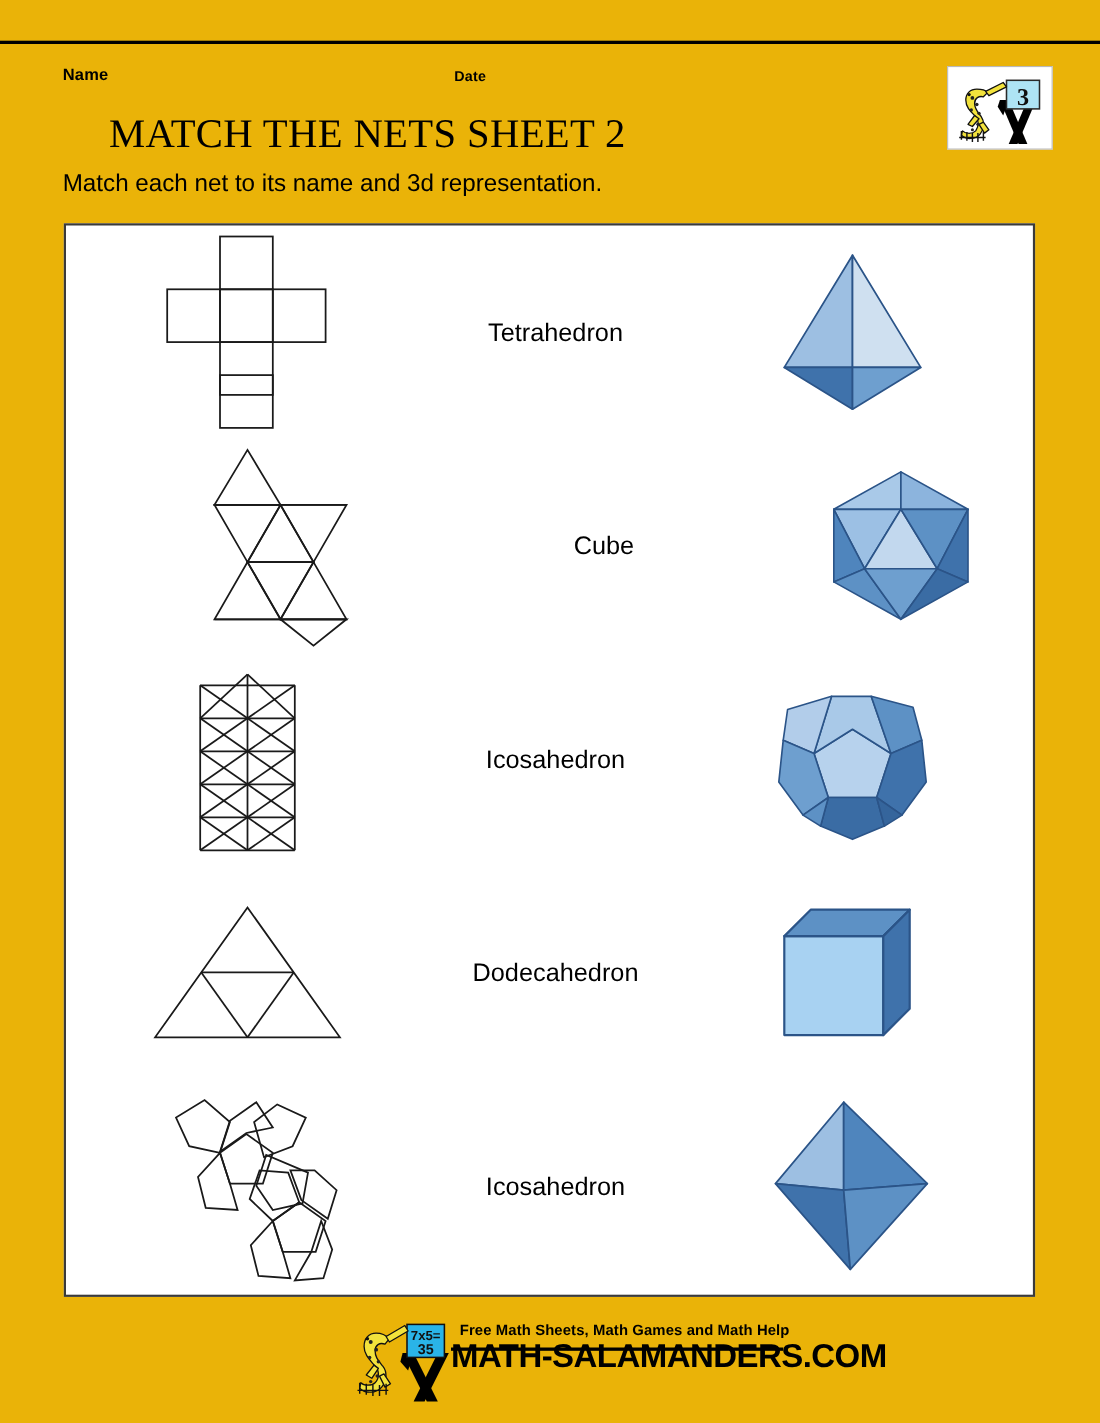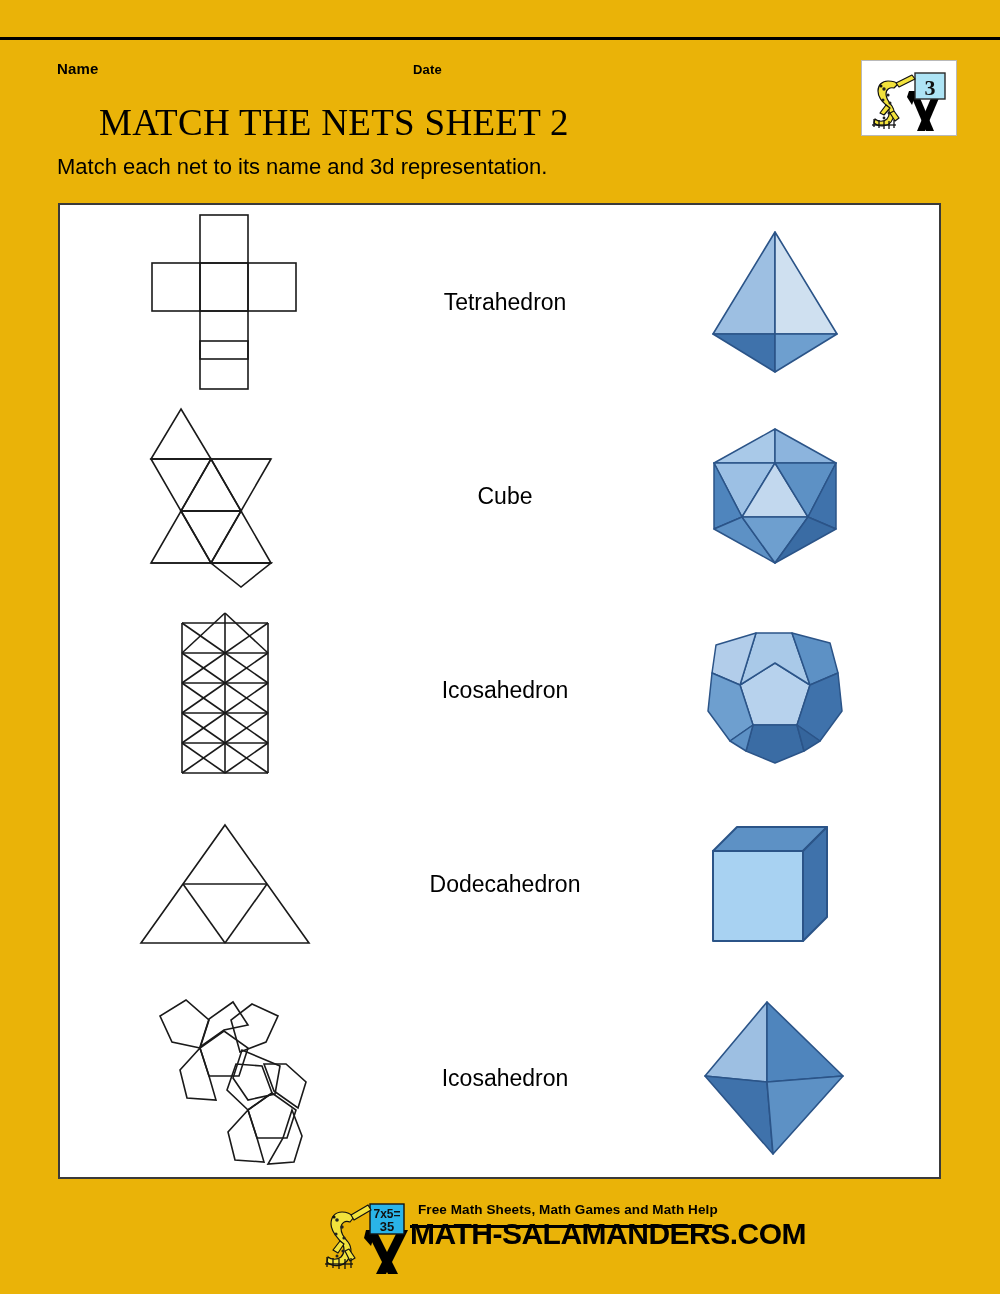--- a/index.html
+++ b/index.html
@@ -96,21 +96,21 @@
   
   .row {
     position: absolute;
     left: 0;
     width: 879px;
     height: 194px;
     display: flex;
     align-items: center;
   }
   .row-0 { top: 0px; }
-  .row-1 { top: 194px; }
+  .row-1 { top: 194px; margin-left: 44px; }
   .row-2 { top: 388px; }
   .row-3 { top: 582px; }
   .row-4 { top: 776px; }
 
   .cell-net {
     width: 330px;
     height: 194px;
     display: flex;
     align-items: center;
     justify-content: center;

